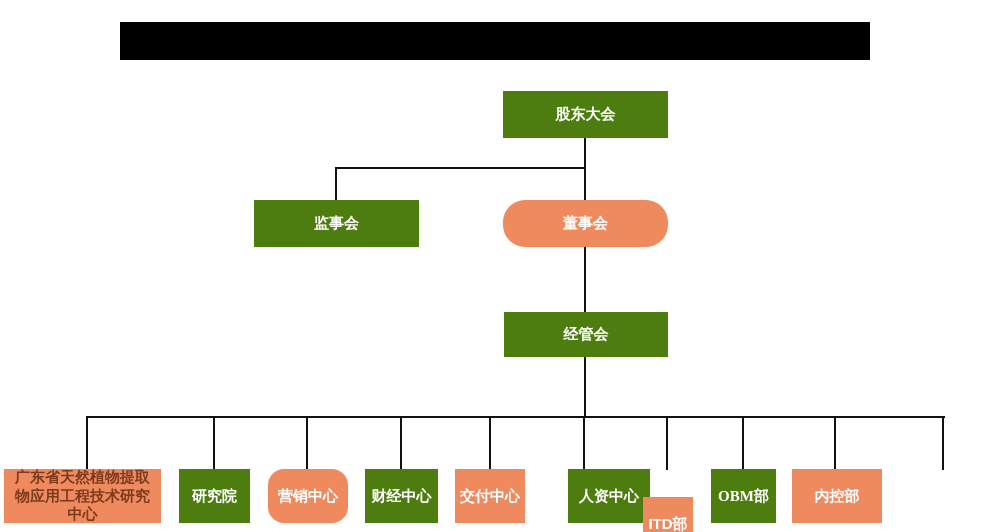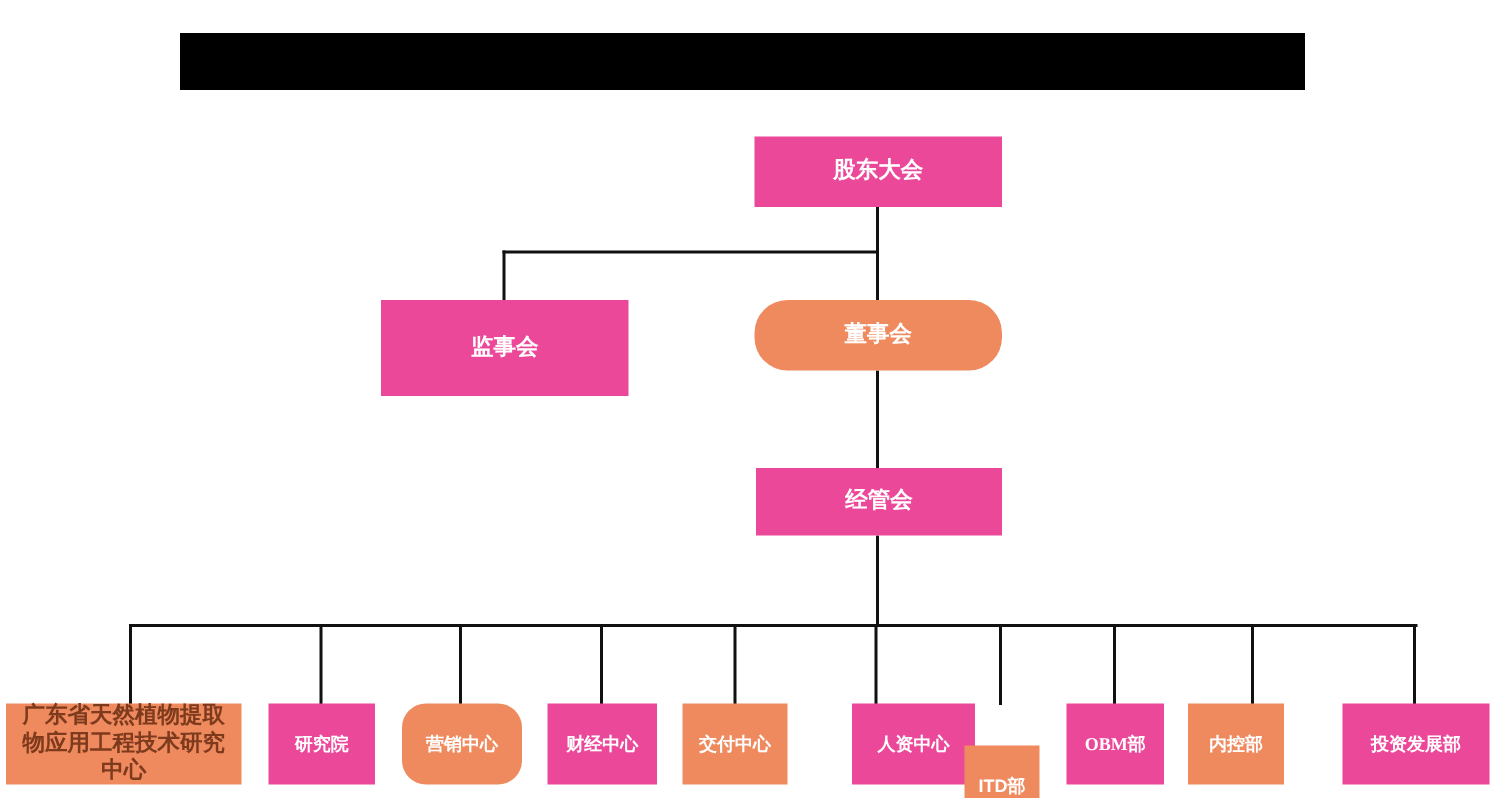--- a/index.html
+++ b/index.html
@@ -27,38 +27,38 @@
     position: absolute;
     display: flex;
     align-items: center;
     justify-content: center;
     text-align: center;
     color: #ffffff;
     font-weight: bold;
     font-size: 15px;
     line-height: 1.25;
   }
-  .primary   { background: #ec4899; }
+  .primary   { background: #4d7c0f; }
   .secondary { background: #ef8a5f; }
 
   .n-root    { left: 503px; top:  91px; width: 165px; height: 47px; }
-  .n-jianshi { left: 254px; top: 200px; width: 165px; height: 64px; }
+  .n-jianshi { left: 254px; top: 200px; width: 165px; height: 47px; }
   .n-dongshi { left: 503px; top: 200px; width: 165px; height: 47px; border-radius: 22px; }
   .n-jingguan{ left: 504px; top: 312px; width: 164px; height: 45px; }
 
-  .dept { top: 469px; height: 54px; font-size: 12px; }
+  .dept { top: 469px; height: 54px; font-size: 15px; }
   .d1  { left:   4px; width: 157px; font-size: 15px; color: #7d3a1c; padding: 0 4px; }
   .d2  { left: 179px; width:  71px; }
   .d3  { left: 268px; width:  80px; border-radius: 16px; }
   .d4  { left: 365px; width:  73px; }
   .d5  { left: 455px; width:  70px; }
   .d6  { left: 568px; width:  82px; }
   .d7  { left: 643px; width:  50px; margin-top: 28px; }
   .d8  { left: 711px; width:  65px; font-family: Liberation Serif, serif; }
-  .d9  { left: 792px; width:  64px; }
+  .d9  { left: 792px; width:  90px; }
   .d10 { left: 895px; width:  98px; }
 
   
   .line { position: absolute; background: #111111; }
   .h { height: 2px; }
   .v { width: 2px; }
 
   .l-root-down   { left: 584px; top: 138px; height: 62px; }   
   .l-top-h       { left: 335px; top: 167px; width: 251px; }   
   .l-jianshi-down{ left: 335px; top: 167px; height: 33px; }
@@ -111,15 +111,14 @@
 
   <div class="node secondary dept d1">广东省天然植物提取物应用工程技术研究中心</div>
   <div class="node primary   dept d2">研究院</div>
   <div class="node secondary dept d3">营销中心</div>
   <div class="node primary   dept d4">财经中心</div>
   <div class="node secondary dept d5">交付中心</div>
   <div class="node primary   dept d6">人资中心</div>
   <div class="node secondary dept d7">ITD部</div>
   <div class="node primary   dept d8">OBM部</div>
   <div class="node secondary dept d9">内控部</div>
-  <div class="node primary   dept d10">投资发展部</div>
 
 </div>
 
 </body></html>

